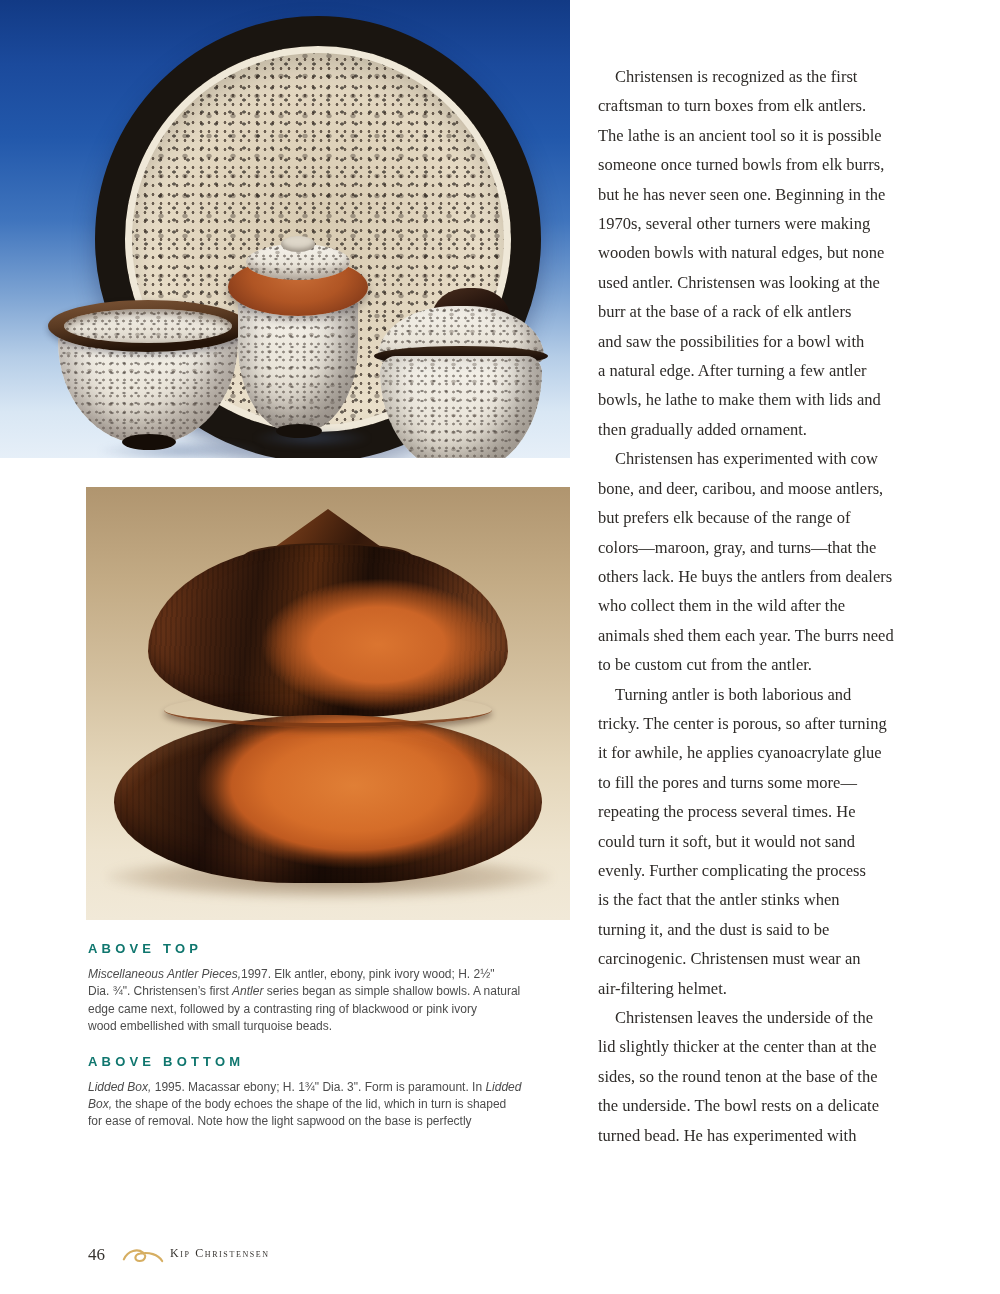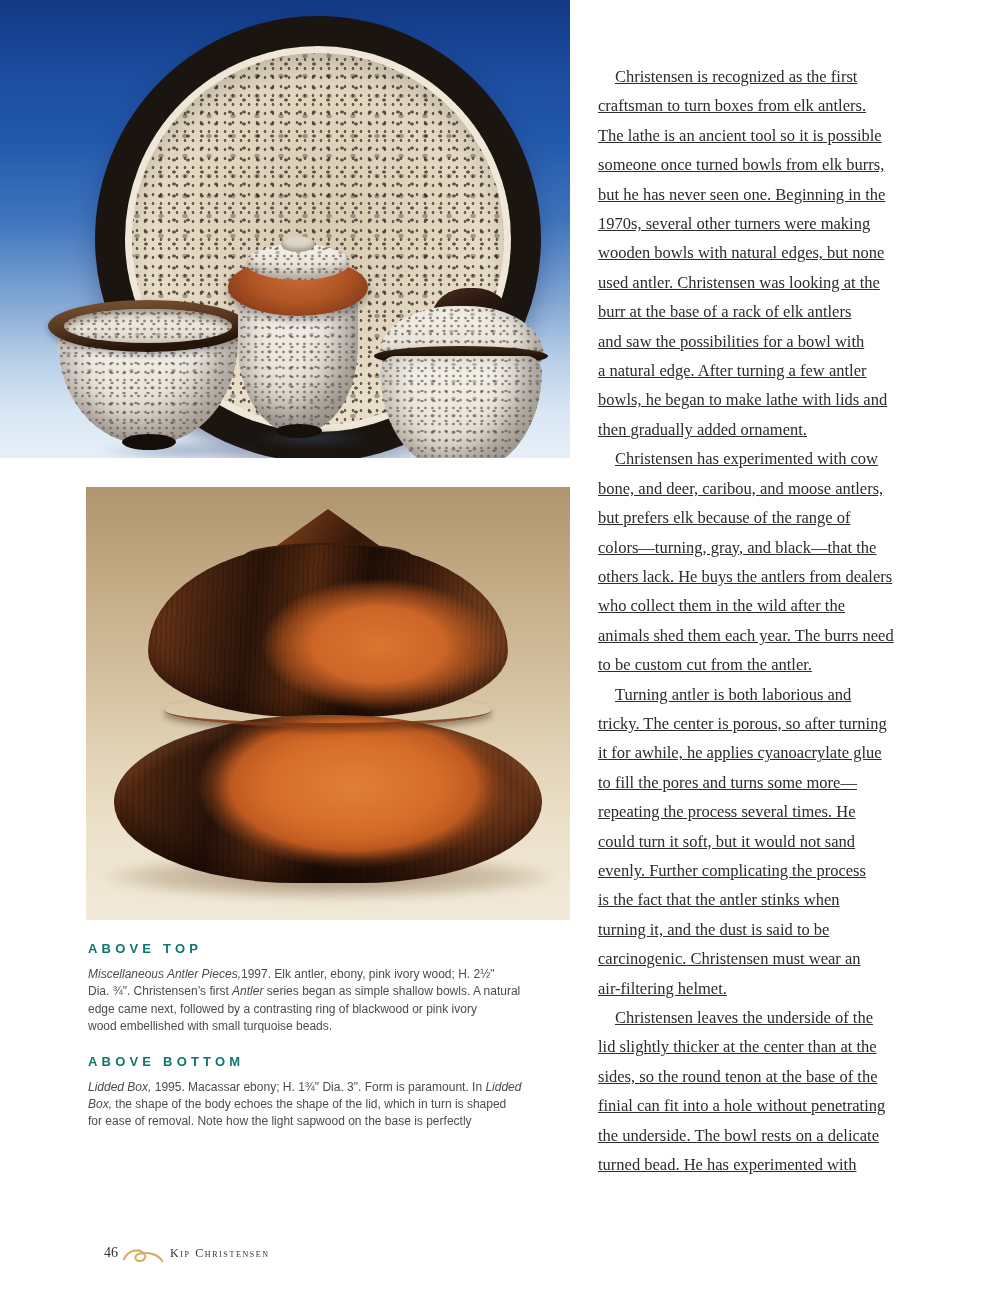--- a/index.html
+++ b/index.html
@@ -96,27 +96,27 @@
   .caption-area{position:absolute;left:88px;top:941px;width:478px;}
   .cap-head{font-size:13px;letter-spacing:4.2px;color:#0f766e;font-weight:bold;
     margin:0 0 10px 0;}
   .cap-body{font-size:12px;line-height:17.4px;color:#4c4c4c;margin:0 0 18px 0;}
   .cap-line{white-space:nowrap;}
   .it{font-style:italic;}
 
   
   .body-col{position:absolute;left:598px;top:62px;width:312px;
     font-family:"Liberation Serif",serif;font-size:16.5px;color:#2e2b28;}
-  .bline{line-height:29.4px;white-space:nowrap;text-decoration:underline;}
+  .bline{line-height:29.4px;white-space:nowrap;}
   .ind{text-indent:17px;}
 
   
   .footer{position:absolute;left:88px;top:1243px;width:400px;height:26px;
     font-family:"Liberation Serif",serif;color:#35322e;}
-  .pagenum{position:absolute;left:0;top:2px;font-size:14px;margin-left:16px;}
+  .pagenum{position:absolute;left:0;top:2px;font-size:17px;}
   .swash{position:absolute;left:32px;top:3px;}
   .chapter{position:absolute;left:82px;top:3px;font-size:12px;font-variant:small-caps;
     letter-spacing:1.6px;}
 </style>
 </head>
 <body>
 
 <div class="page">
 
   <div class="photo-top">
@@ -176,28 +176,28 @@
         <div class="bline">craftsman to turn boxes from elk antlers.</div>
         <div class="bline">The lathe is an ancient tool so it is possible</div>
         <div class="bline">someone once turned bowls from elk burrs,</div>
         <div class="bline">but he has never seen one. Beginning in the</div>
         <div class="bline">1970s, several other turners were making</div>
         <div class="bline">wooden bowls with natural edges, but none</div>
         <div class="bline">used antler. Christensen was looking at the</div>
         <div class="bline">burr at the base of a rack of elk antlers</div>
         <div class="bline">and saw the possibilities for a bowl with</div>
         <div class="bline">a natural edge. After turning a few antler</div>
-        <div class="bline">bowls, he began to make lathe with lids and</div>
+        <div class="bline">bowls, he lathe to make them with lids and</div>
         <div class="bline">then gradually added ornament.</div>
       </div>
       <div class="para">
         <div class="bline ind">Christensen has experimented with cow</div>
         <div class="bline">bone, and deer, caribou, and moose antlers,</div>
         <div class="bline">but prefers elk because of the range of</div>
-        <div class="bline">colors—turning, gray, and black—that the</div>
+        <div class="bline">colors—maroon, gray, and turns—that the</div>
         <div class="bline">others lack. He buys the antlers from dealers</div>
         <div class="bline">who collect them in the wild after the</div>
         <div class="bline">animals shed them each year. The burrs need</div>
         <div class="bline">to be custom cut from the antler.</div>
       </div>
       <div class="para">
         <div class="bline ind">Turning antler is both laborious and</div>
         <div class="bline">tricky. The center is porous, so after turning</div>
         <div class="bline">it for awhile, he applies cyanoacrylate glue</div>
         <div class="bline">to fill the pores and turns some more—</div>
@@ -206,21 +206,20 @@
         <div class="bline">evenly. Further complicating the process</div>
         <div class="bline">is the fact that the antler stinks when</div>
         <div class="bline">turning it, and the dust is said to be</div>
         <div class="bline">carcinogenic. Christensen must wear an</div>
         <div class="bline">air-filtering helmet.</div>
       </div>
       <div class="para">
         <div class="bline ind">Christensen leaves the underside of the</div>
         <div class="bline">lid slightly thicker at the center than at the</div>
         <div class="bline">sides, so the round tenon at the base of the</div>
-        <div class="bline">finial can fit into a hole without penetrating</div>
         <div class="bline">the underside. The bowl rests on a delicate</div>
         <div class="bline">turned bead. He has experimented with</div>
       </div>
     </div>
 
   <div class="footer">
     <span class="pagenum">46</span>
     <span class="swash">
       <svg width="46" height="20" viewBox="0 0 52 24">
         <path d="M3 16 C8 5 20 3 26 8 C31 12 28 18 22 18 C15 18 15 10 23 9 C33 7 44 10 49 18" stroke="#d6ae62" stroke-width="2.6" fill="none" stroke-linecap="round"></path>

